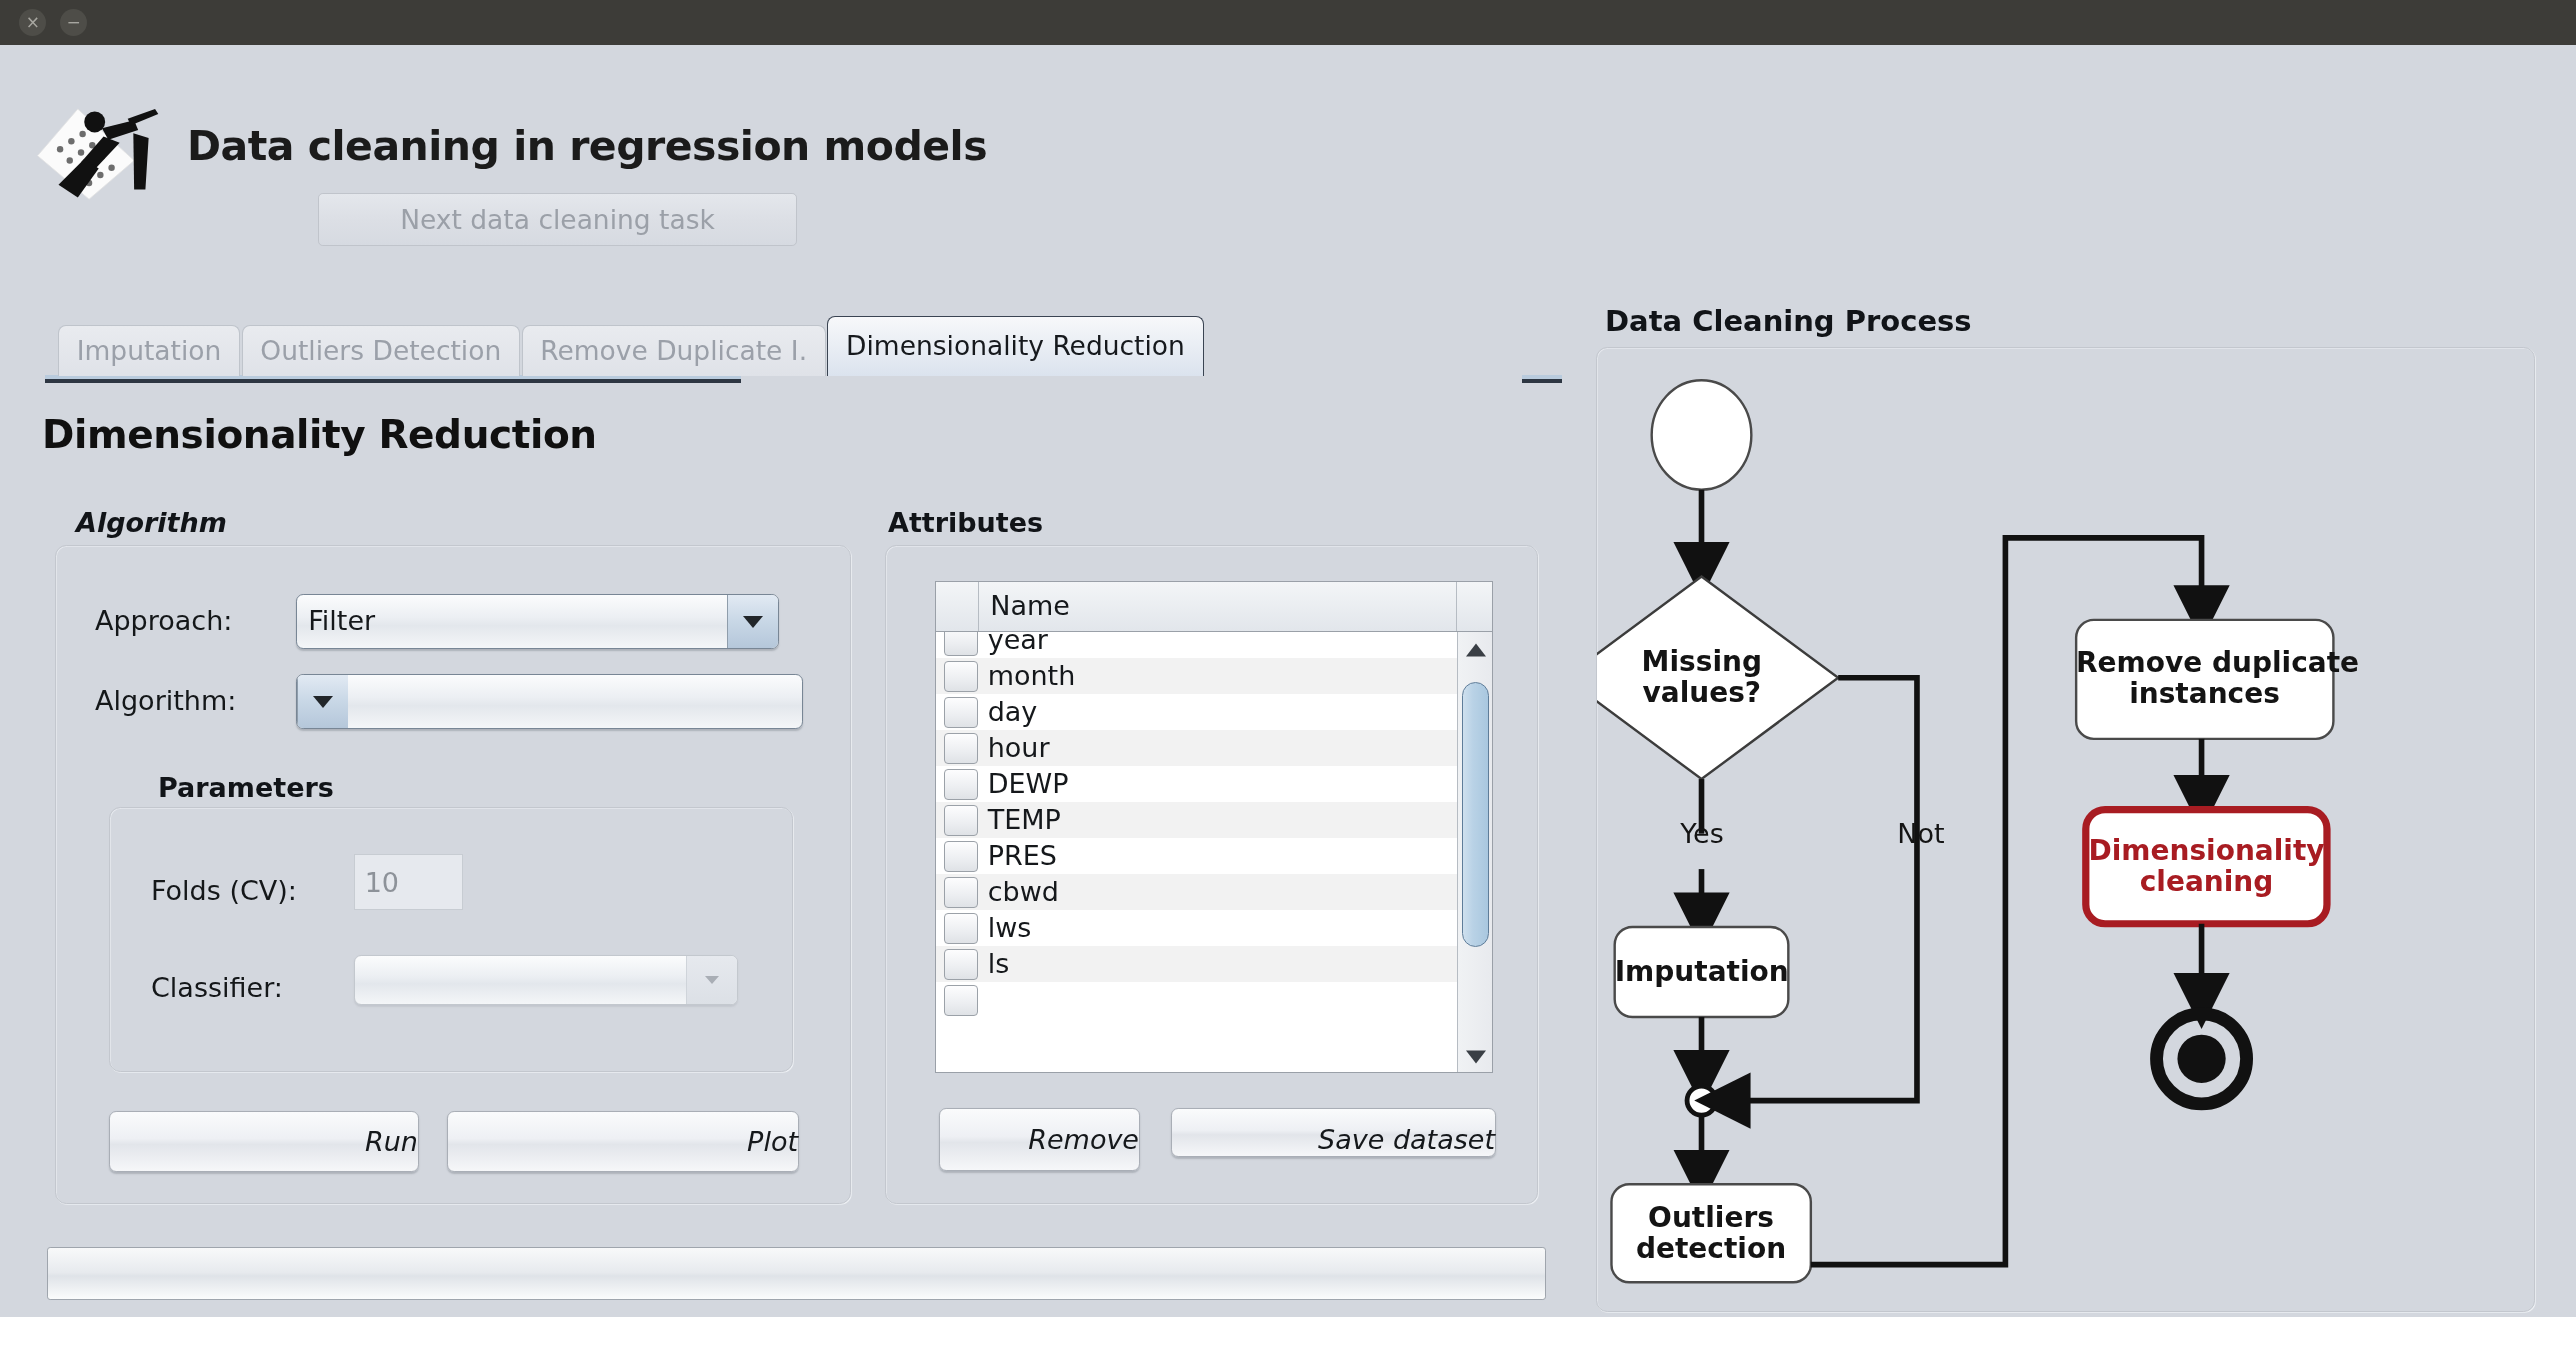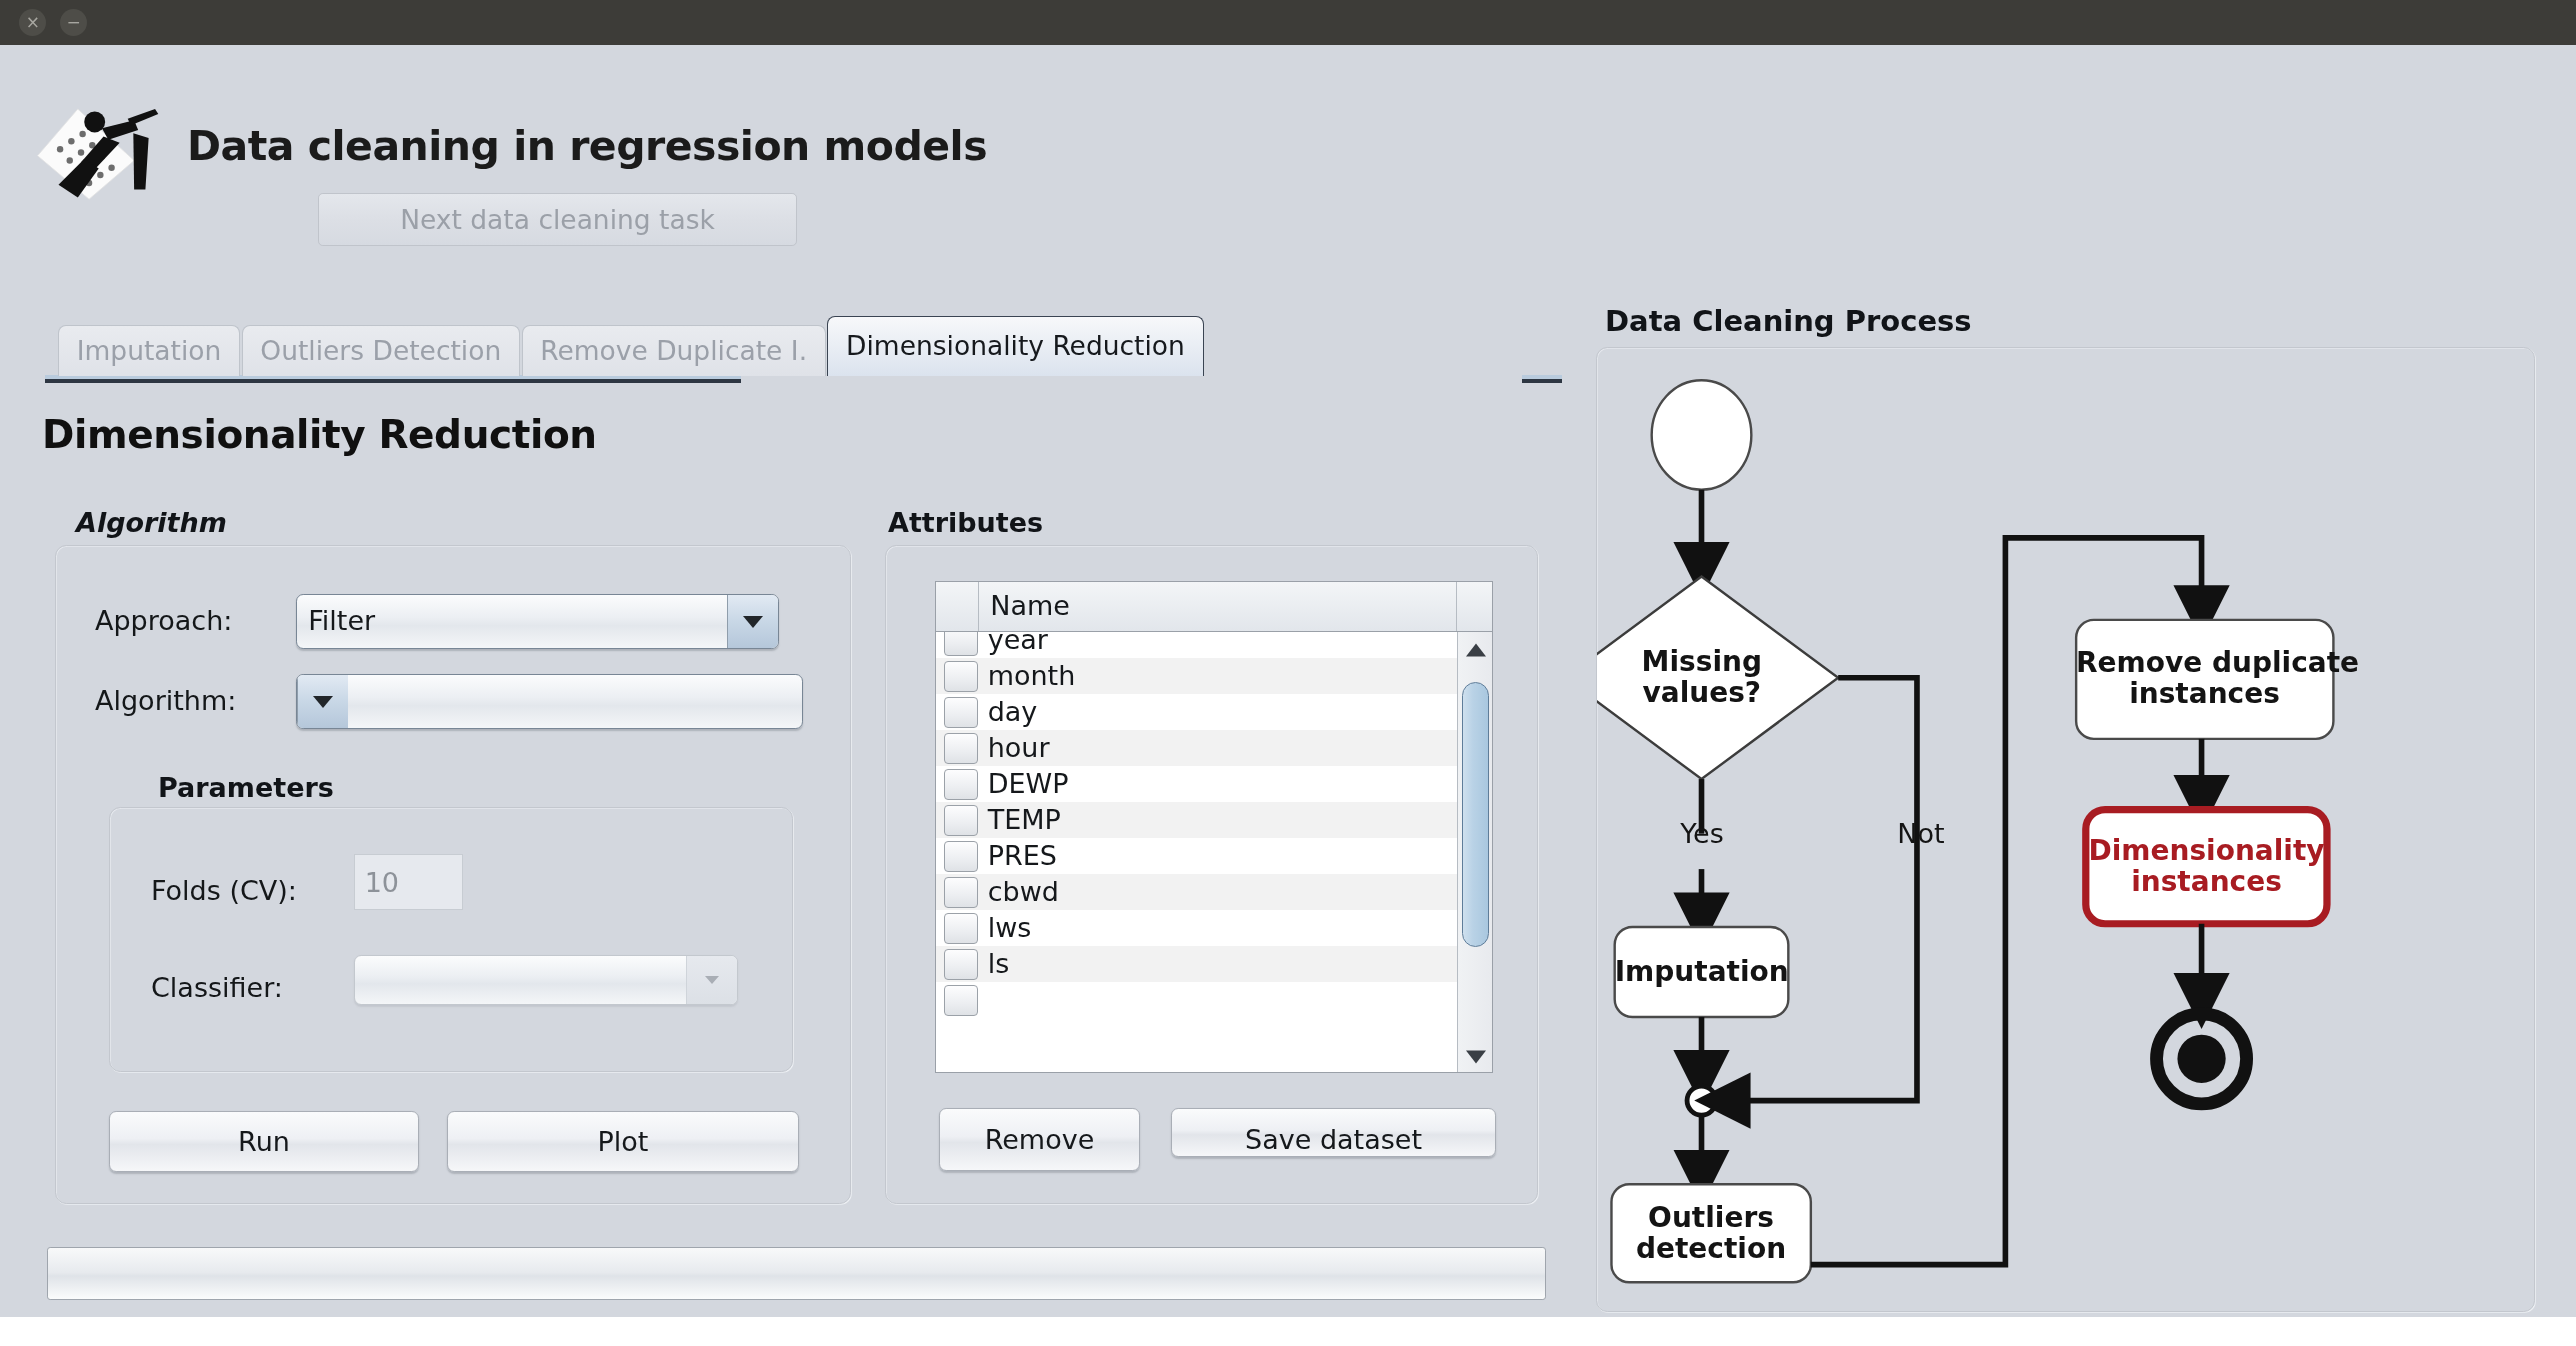--- a/index.html
+++ b/index.html
@@ -197,23 +197,24 @@
 
   
   .btn {
     position: absolute;
     border: 0.8px solid #a9aeb6;
     border-radius: 7.2px;
     background: linear-gradient(to bottom, #fafbfc 0%, #eef0f4 45%, #e2e5ea 55%, #f6f7f9 100%);
     box-shadow: 0 1.6px 1.6px rgba(120,127,136,0.4);
     font-size: 27px;
     color: #15181b;
-    text-align: center;
+    text-align: right;
     white-space: nowrap;
     cursor: pointer;
+    font-style: italic;
   }
   #run-btn  { left: 109px; top: 1111px; width: 310px; height: 61px; line-height: 60px; }
   #plot-btn { left: 447px; top: 1111px; width: 352px; height: 61px; line-height: 60px; }
   #remove-btn { left: 939px; top: 1108px; width: 201px; height: 63px; line-height: 61px; }
   #save-btn   { left: 1171px; top: 1108px; width: 325px; height: 49px; line-height: 61px; }
 
   
   #attr-table {
     position: absolute; left: 935px; top: 581px;
     width: 558px; height: 492px;
@@ -523,17 +524,17 @@
     <div class="flow-label" style="left:11.3px; top:298px; width:187px;">Missing
 values?</div>
     <div class="flow-label thin" style="left:61px; top:471px; width:88px;">Yes</div>
     <div class="flow-label thin" style="left:280px; top:471px; width:88px;">Not</div>
     <div class="flow-label" style="left:17.7px; top:608px; width:174px;">Imputation</div>
     <div class="flow-label" style="left:14.5px; top:854px; width:199px;">Outliers
 detection</div>
     <div class="flow-label" style="left:479px; top:299px; width:257px;">Remove duplicate
 instances</div>
     <div class="flow-label red" style="left:489px; top:487px; width:241px;">Dimensionality
-instances</div>
+cleaning</div>
   </div>
 
 </div>
 
 
 </body></html>

